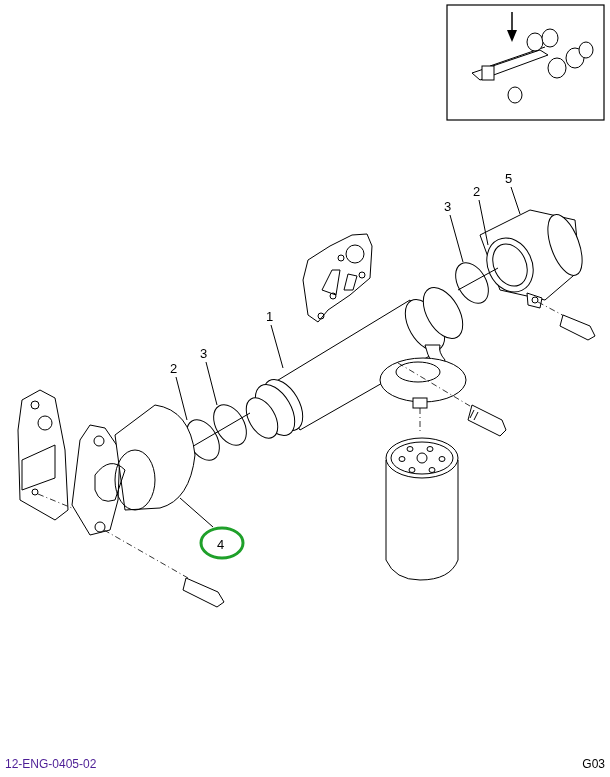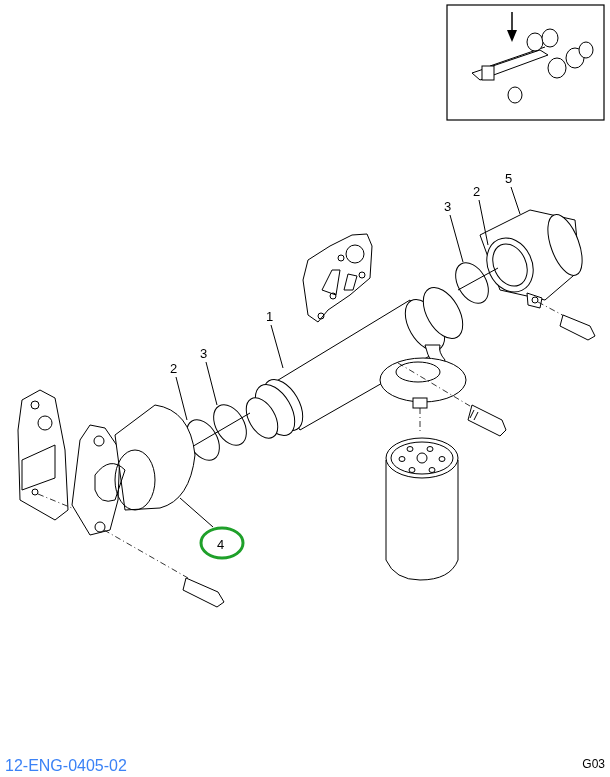--- a/index.html
+++ b/index.html
@@ -1,18 +1,18 @@
 <!DOCTYPE html>
 <html><head>
 <meta charset="utf-8">
 <style>
   html, body { margin:0; padding:0; background:#ffffff; }
   body { width:610px; height:777px; position:relative; overflow:hidden; font-family:"Liberation Sans", sans-serif; }
   #diagram { position:absolute; left:0; top:0; width:610px; height:777px; }
-  .footer-left { position:absolute; left:5px; top:757px; font-size:16px; color:#3b82f6; }
+  .footer-left { position:absolute; left:5px; top:757px; font-size:12px; color:#4c1d95; }
   .footer-right { position:absolute; right:5px; top:757px; font-size:12px; color:#000;text-align:right; }
   .callout { font-family:"Liberation Sans", sans-serif; font-size:13px; fill:#000; }
   .ln { fill:none; stroke:#000; stroke-width:1; }
   .lnw { fill:#fff; stroke:#000; stroke-width:1; }
   .dash { fill:none; stroke:#000; stroke-width:0.8; stroke-dasharray:6 3 1 3; }
 </style>
 </head>
 <body>
 
 <svg id="diagram" viewBox="0 0 610 777" xmlns="http://www.w3.org/2000/svg">

